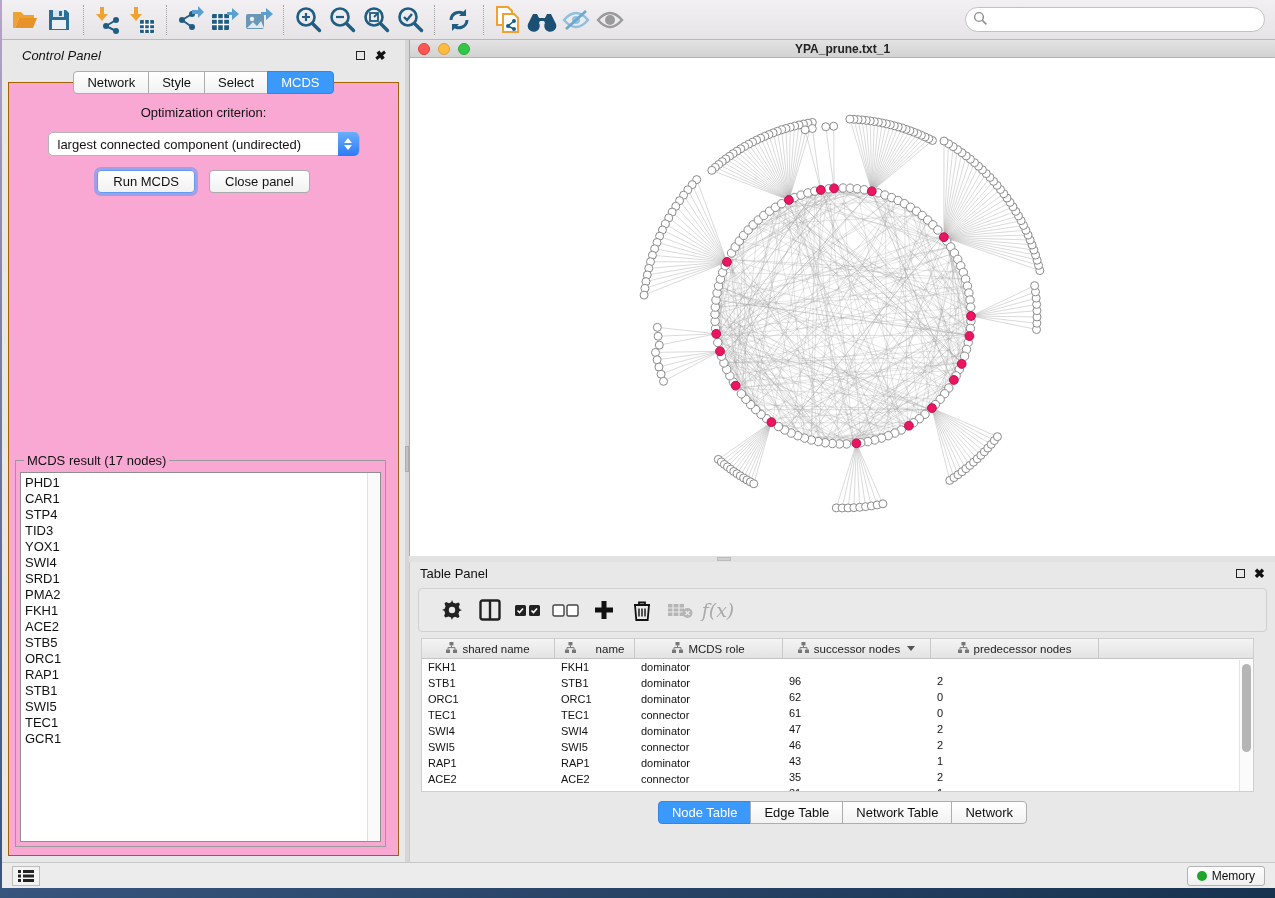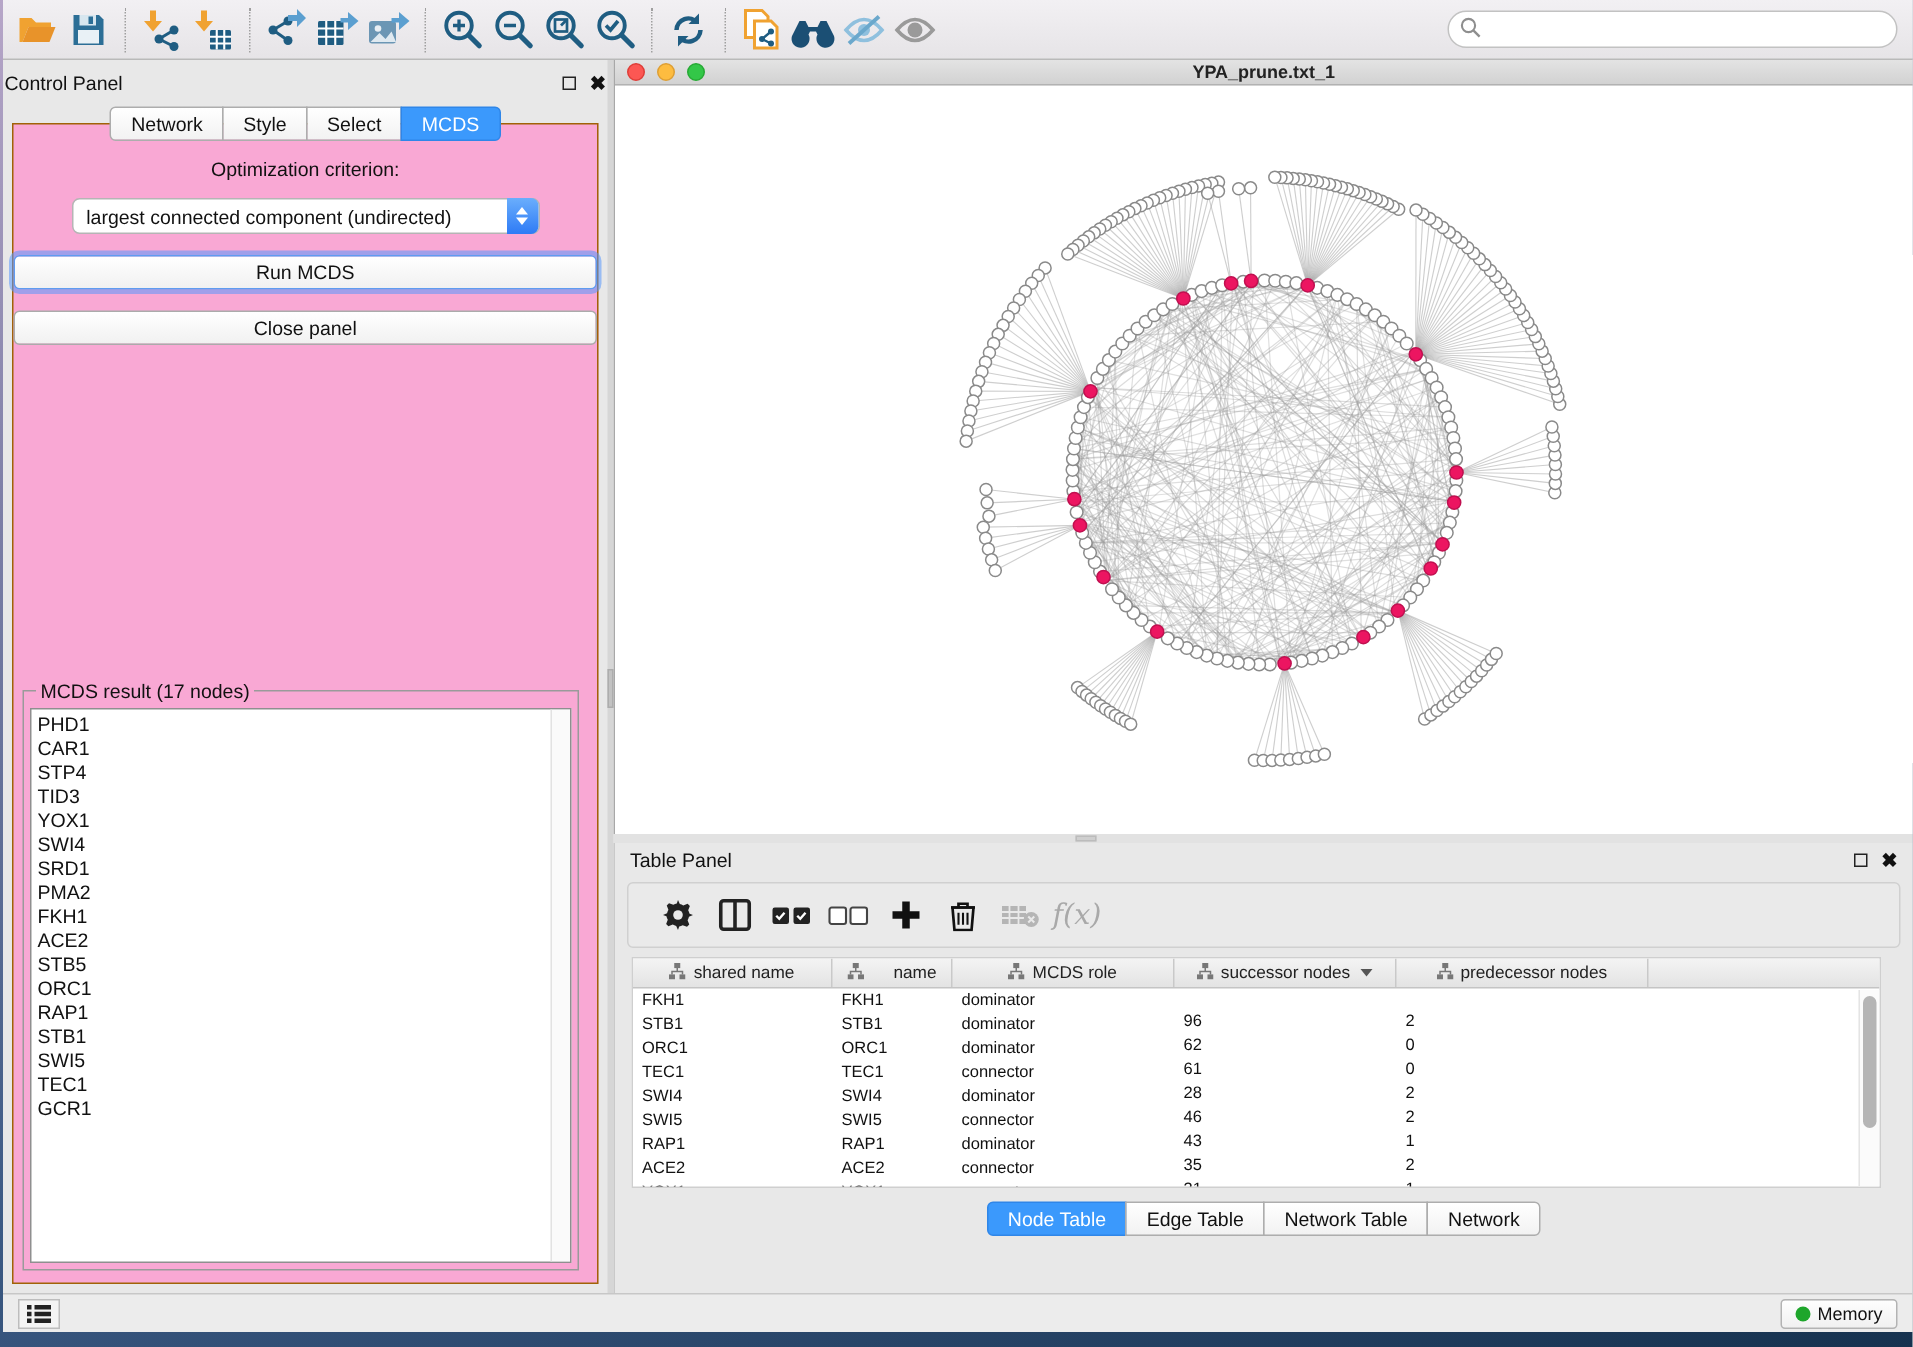--- a/index.html
+++ b/index.html
@@ -18,42 +18,42 @@
   .search-box { margin-left:auto; margin-right:4px; position:relative; width:300px; height:25px; }
   .search-box input { width:100%; height:100%; border:1px solid #c2c2c2; border-radius:13px;
     background:#fff; padding:0 10px 0 26px; font-size:12px; outline:none; }
   .search-glyph { position:absolute; left:8px; top:4px; }
 
   
   .main { position:absolute; left:0; top:40px; right:0; bottom:26px; display:flex; }
 
   
   .control-panel { width:403px; flex:0 0 403px; background:#e8e8e8; position:relative; padding-top:4px; }
-  .panel-titlebar { height:22px; display:flex; align-items:center; padding:0 1px; font-size:13px; color:#111; }
+  .panel-titlebar { height:22px; display:flex; align-items:center; padding:0 20px; font-size:13px; color:#111;font-style:italic; }
   .panel-controls { margin-left:auto; display:flex; gap:9px; align-items:center; }
   .float-glyph { width:9px; height:9px; border:1.5px solid #222; display:inline-block; }
   .close-glyph { font-size:13px; font-weight:bold; color:#111; line-height:9px; }
   .tabs-row { display:flex; justify-content:center; gap:0; margin-top:5px; position:relative; z-index:2; }
   .tab { border:1px solid #adadad; background:linear-gradient(#ffffff,#f2f2f2); font-size:13px;
     padding:3px 13px; color:#111; margin-left:-1px; }
   .tab:first-child { border-radius:4px 0 0 4px; margin-left:0; }
   .tab:last-child { border-radius:0 4px 4px 0; }
   .tab.active { background:#3b99fc; border-color:#2f86e8; color:#fff; }
   .mcds-content { position:absolute; left:6px; right:6px; top:42px; bottom:6px;
     background:#f9a8d4; border:1px solid #a16207; }
   .opt-label { text-align:center; font-size:13px; margin-top:22px; color:#111; }
   .dropdown { margin:12px auto 0 auto; width:312px; height:24px; background:#fff;
     border:1px solid #b5b5b5; border-radius:5px; display:flex; align-items:center; position:relative; }
   .dropdown .dd-value { font-size:13px; padding-left:9px; color:#111; white-space:nowrap; }
   .dd-stepper { position:absolute; right:0; top:-1px; width:21px; height:24px; border-radius:0 5px 5px 0;
     background:linear-gradient(#6aaefc,#2e7bf6); display:flex; flex-direction:column;
     align-items:center; justify-content:center; gap:2px; }
   .dd-up { width:0; height:0; border-left:4px solid transparent; border-right:4px solid transparent; border-bottom:5px solid #fff; }
   .dd-down { width:0; height:0; border-left:4px solid transparent; border-right:4px solid transparent; border-top:5px solid #fff; }
-  .btn-row { display:flex; justify-content:center; gap:14px; margin-top:14px;flex-direction:column; }
+  .btn-row { display:flex; justify-content:center; gap:14px; margin-top:14px; }
   .push-btn { font-size:13px; color:#111; background:linear-gradient(#ffffff,#f1f1f1);
     border:1px solid #ababab; border-radius:4px; padding:3px 15px; }
   .push-btn.focused { box-shadow:0 0 0 3px rgba(87,152,252,.55); border-color:#5f9cf0; }
   .mcds-result { position:absolute; left:6px; right:12px; top:370px; bottom:8px;
     border:1px solid #9a9a9a; padding:4px; background:transparent; }
   .mcds-result legend { font-size:13px; color:#111; padding:0 3px; margin-left:4px; }
   .result-list { width:100%; height:100%; background:#fff; border:1px solid #8f8f8f;
     overflow:hidden; position:relative; font-size:13px; color:#111; padding:2px 0 0 4px; line-height:16px; }
   .result-scroll { position:absolute; right:0; top:0; bottom:0; width:13px;
     background:#fafafa; border-left:1px solid #e2e2e2; }
@@ -1197,21 +1197,21 @@
                 <div class="td" style="width: 133px;">ORC1</div>
                 <div class="td" style="width: 80px;">ORC1</div>
                 <div class="td" style="width: 148px;">dominator</div>
                 <div class="td num" style="width: 148px;">61</div>
                 <div class="td num" style="width: 168px;">0</div>
               </div>
               <div class="trow">
                 <div class="td" style="width: 133px;">TEC1</div>
                 <div class="td" style="width: 80px;">TEC1</div>
                 <div class="td" style="width: 148px;">connector</div>
-                <div class="td num" style="width: 148px;">28</div>
+                <div class="td num" style="width: 148px;">47</div>
                 <div class="td num" style="width: 168px;">2</div>
               </div>
               <div class="trow">
                 <div class="td" style="width: 133px;">SWI4</div>
                 <div class="td" style="width: 80px;">SWI4</div>
                 <div class="td" style="width: 148px;">dominator</div>
                 <div class="td num" style="width: 148px;">46</div>
                 <div class="td num" style="width: 168px;">2</div>
               </div>
               <div class="trow">

